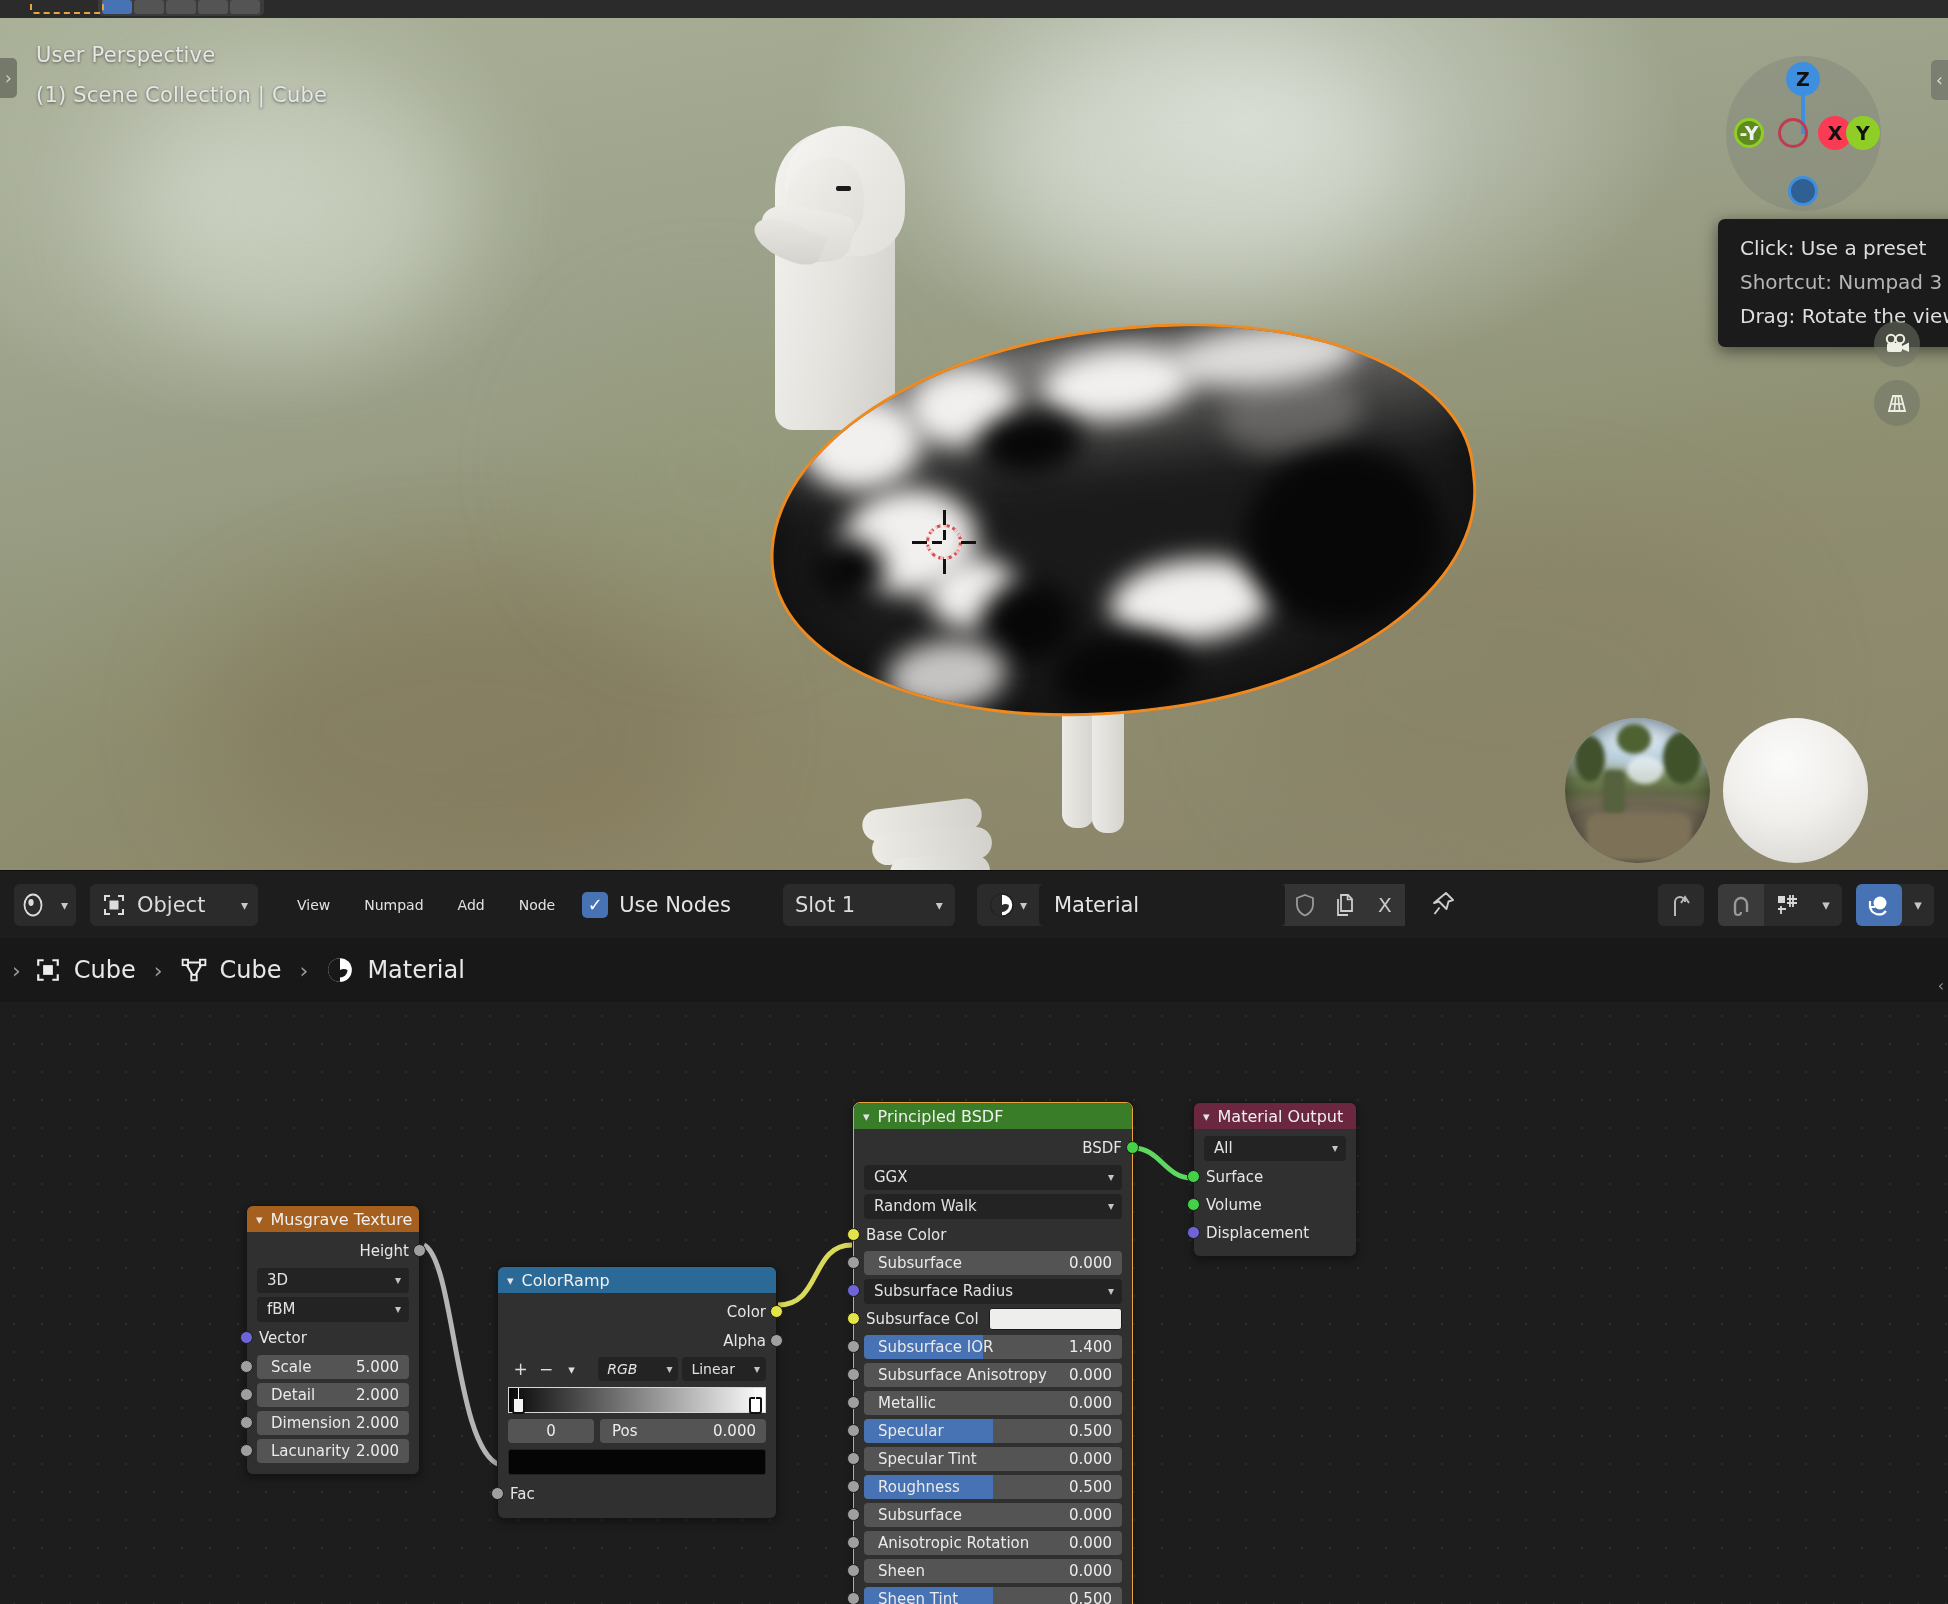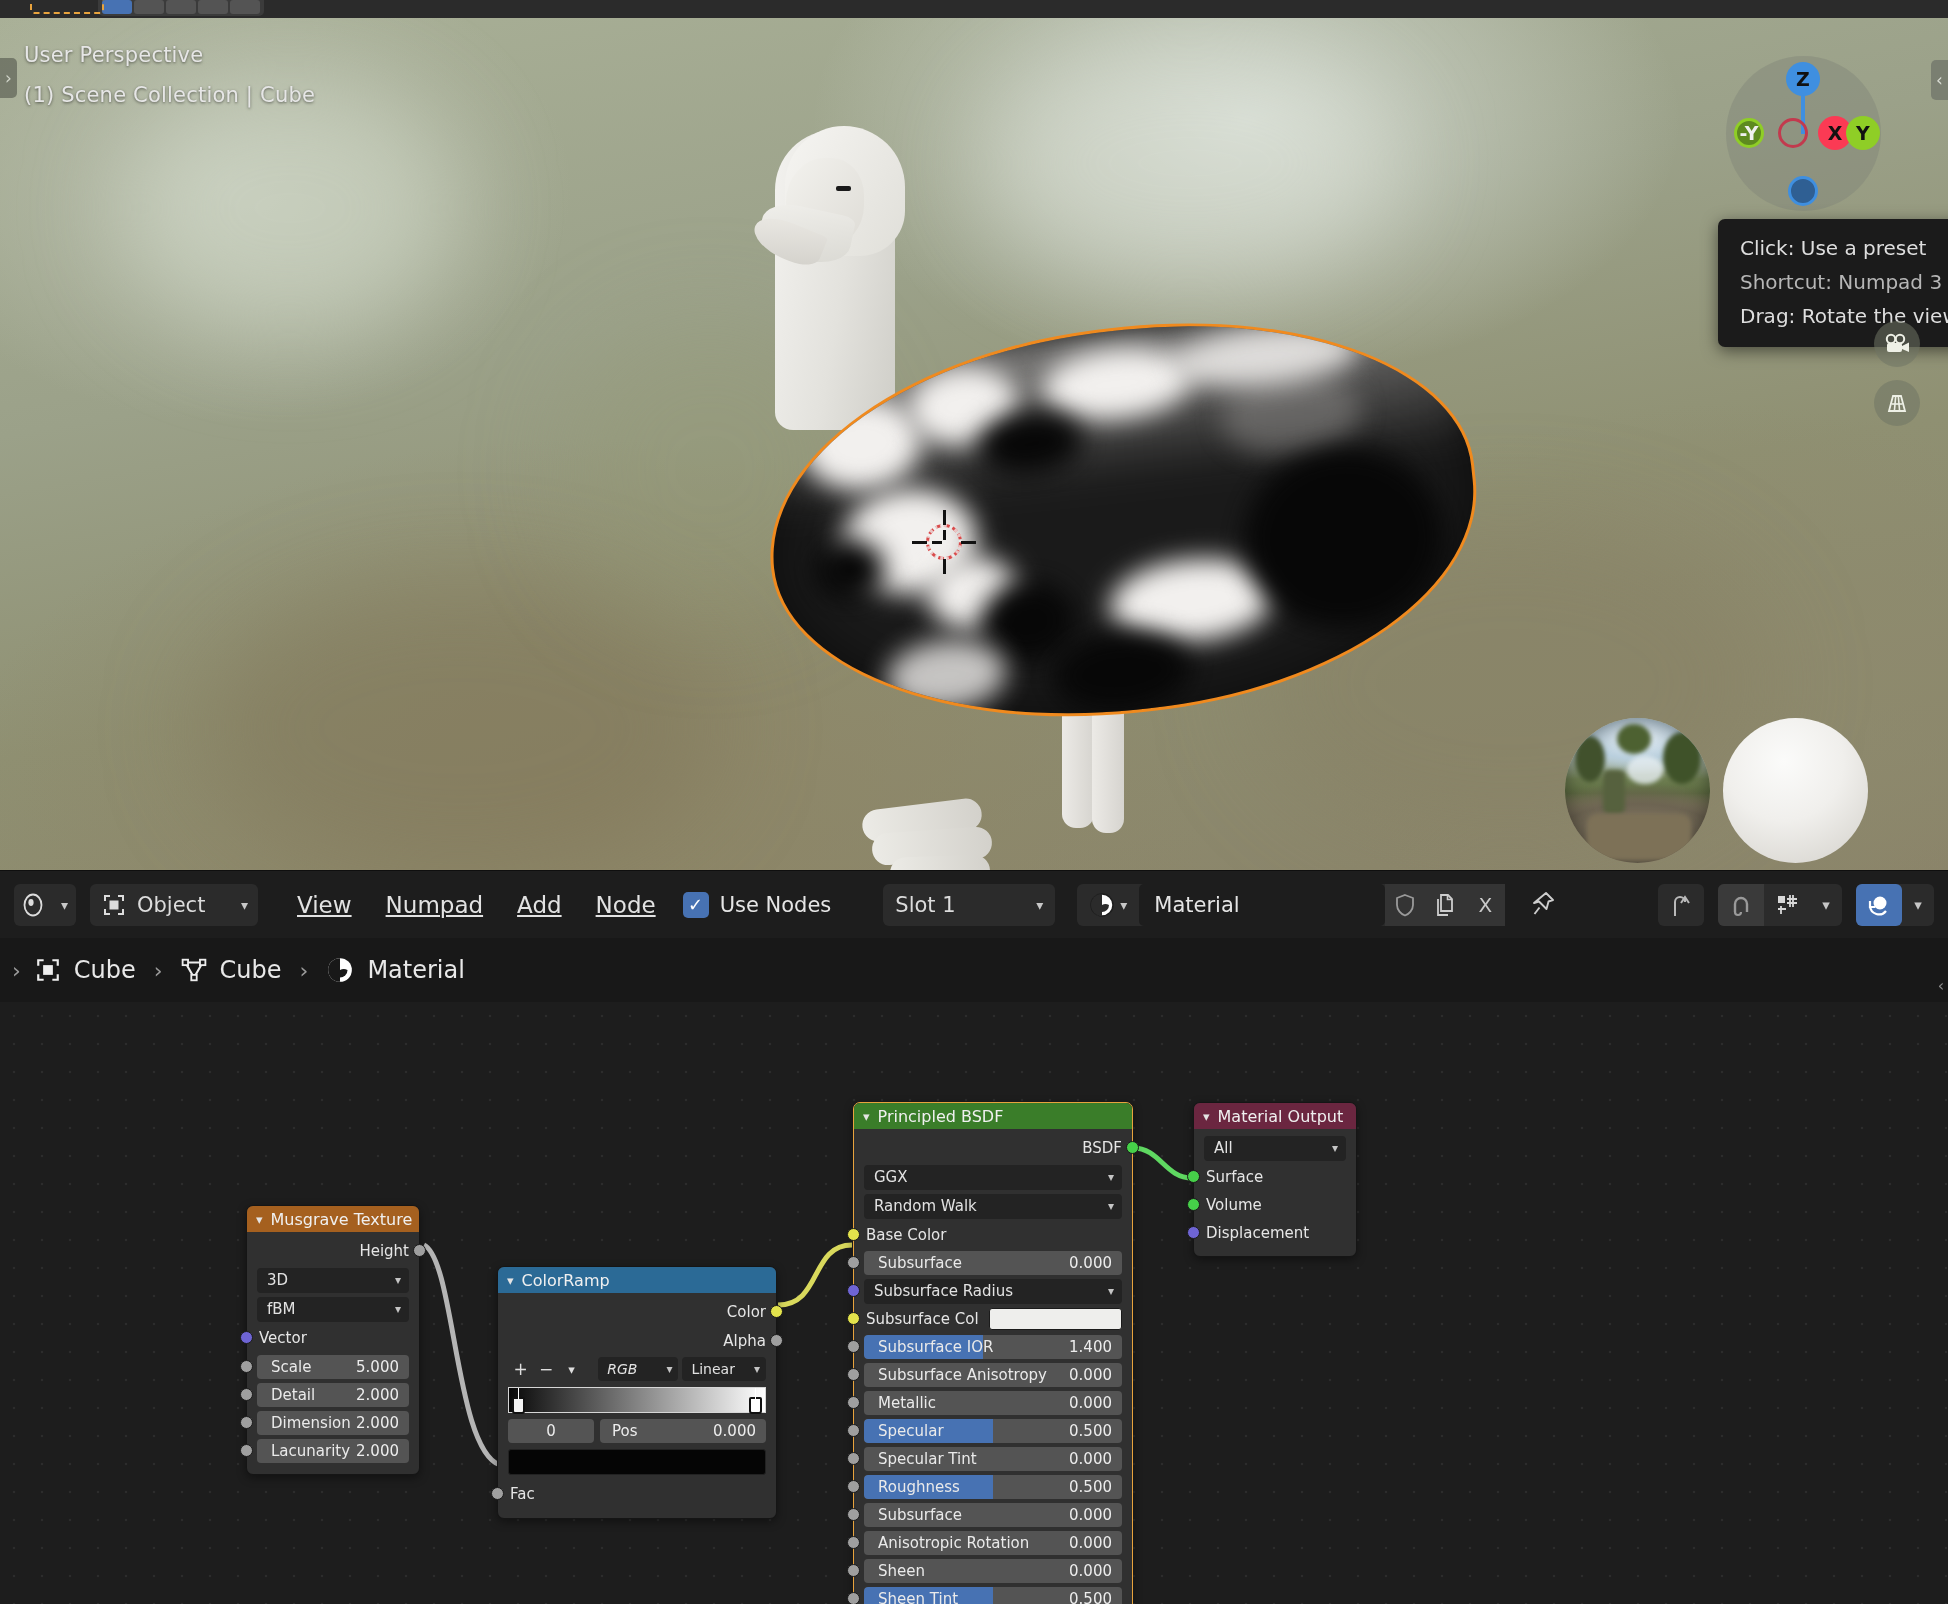--- a/index.html
+++ b/index.html
@@ -39,21 +39,21 @@
       radial-gradient(ellipse 700px 420px at 64% 12%, #cfd6cc 0%, rgba(207,214,204,0) 62%),
       radial-gradient(ellipse 520px 360px at 12% 20%, #b9bfae 0%, rgba(185,191,174,0) 65%),
       radial-gradient(ellipse 900px 520px at 30% 92%, #8d8566 0%, rgba(141,133,102,0) 70%),
       radial-gradient(ellipse 640px 400px at 88% 78%, #8e8a6d 0%, rgba(142,138,109,0) 70%),
       linear-gradient(170deg, #a9b097 0%, #9ba189 35%, #8f9072 62%, #8a8369 100%);
   }
   .vp-blur-blob {
     position: absolute; border-radius: 50%; filter: blur(48px);
   }
   .vp-label {
-    position: absolute; left: 24px; color: #e6e6e6;
+    position: absolute; left: 36px; color: #e6e6e6;
     font-size: 21px; text-shadow: 0 1px 3px rgba(0,0,0,.55);
     letter-spacing: .2px; white-space: nowrap;
   }
   .vp-label.l1 { top: 25px; }
   .vp-label.l2 { top: 65px; }
 
   .sidebar-tab {
     position: absolute; left: 0; top: 40px; width: 17px; height: 40px;
     background: rgba(95,100,88,.72); border-radius: 0 5px 5px 0;
     display: flex; align-items: center; justify-content: center;
@@ -219,23 +219,22 @@
   }
   .nh-icon-btn {
     width: 62px; padding: 0 8px; justify-content: space-between;
   }
   .nh-editor-type { margin-right: 14px; }
   .nh-mode {
     width: 168px; padding: 0 10px 0 12px; margin-right: 22px;
     justify-content: space-between;
   }
   .nh-menu {
-    color: #e2e2e2; font-size: 23px; padding: 0 17px; cursor: pointer;
+    color: #e2e2e2; font-size: 14px; padding: 0 17px; cursor: pointer;
     line-height: 42px;
-    text-decoration: underline;
   }
   .nh-check {
     display: flex; align-items: center; gap: 11px; margin-left: 10px; cursor: pointer;
   }
   .checkbox {
     width: 26px; height: 26px; border-radius: 5px; background: #4772b3;
     display: flex; align-items: center; justify-content: center;
     color: #fff; font-size: 18px; line-height: 1;
   }
   .nh-slot {

